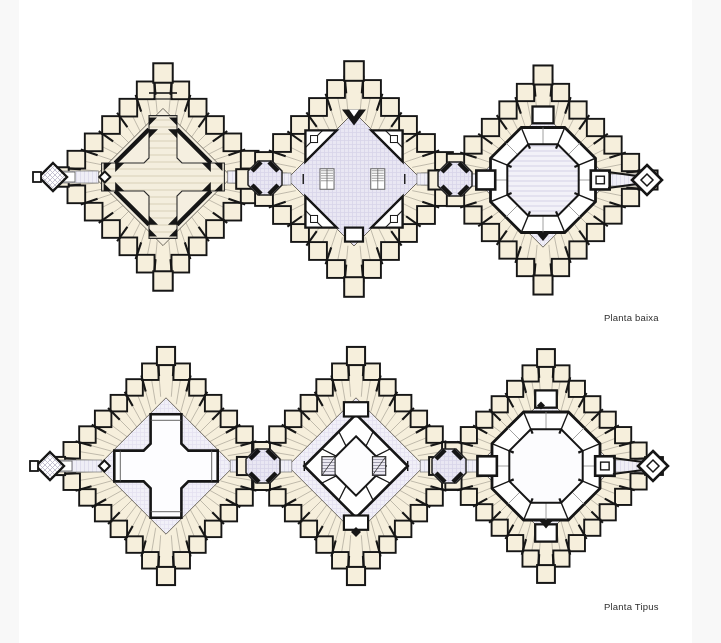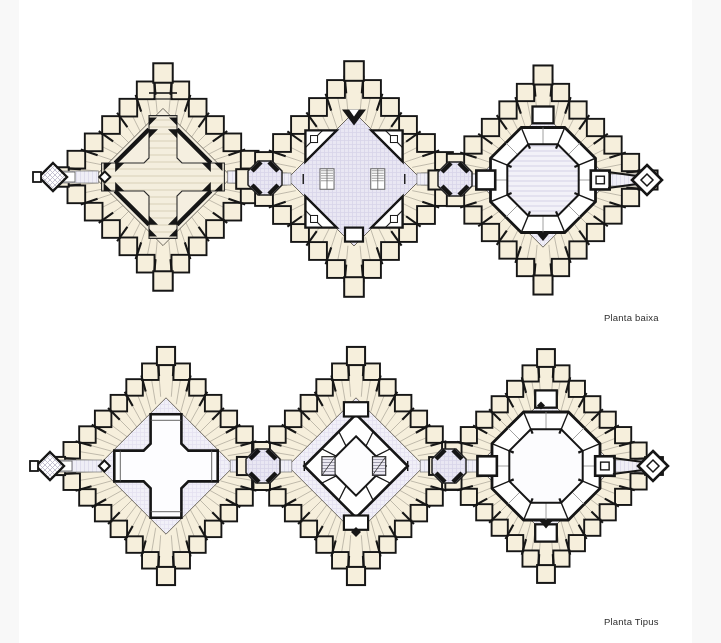--- a/index.html
+++ b/index.html
@@ -872,14 +872,14 @@
       </g>
       <g>
         <polygon points="442.0,449.0 456.0,449.0 466.0,459.0 466.0,473.0 456.0,483.0 442.0,483.0 432.0,473.0 432.0,459.0" fill="url(#patGrid)" stroke="#222" stroke-width="1.5"></polygon>
         <line x1="436" y1="459" x2="445" y2="450" stroke="#161616" stroke-width="4.5"></line>
         <line x1="462" y1="459" x2="453" y2="450" stroke="#161616" stroke-width="4.5"></line>
         <line x1="436" y1="473" x2="445" y2="482" stroke="#161616" stroke-width="4.5"></line>
         <line x1="462" y1="473" x2="453" y2="482" stroke="#161616" stroke-width="4.5"></line>
       </g>
     </svg>
   <div class="plan-label" style="left: 604px; top: 312px;">Planta baixa</div>
-  <div class="plan-label" style="left: 604px; top: 616px;">Planta Tipus</div>
+  <div class="plan-label" style="left: 604px; top: 601px;">Planta Tipus</div>
 </div>
 
 </body></html>

